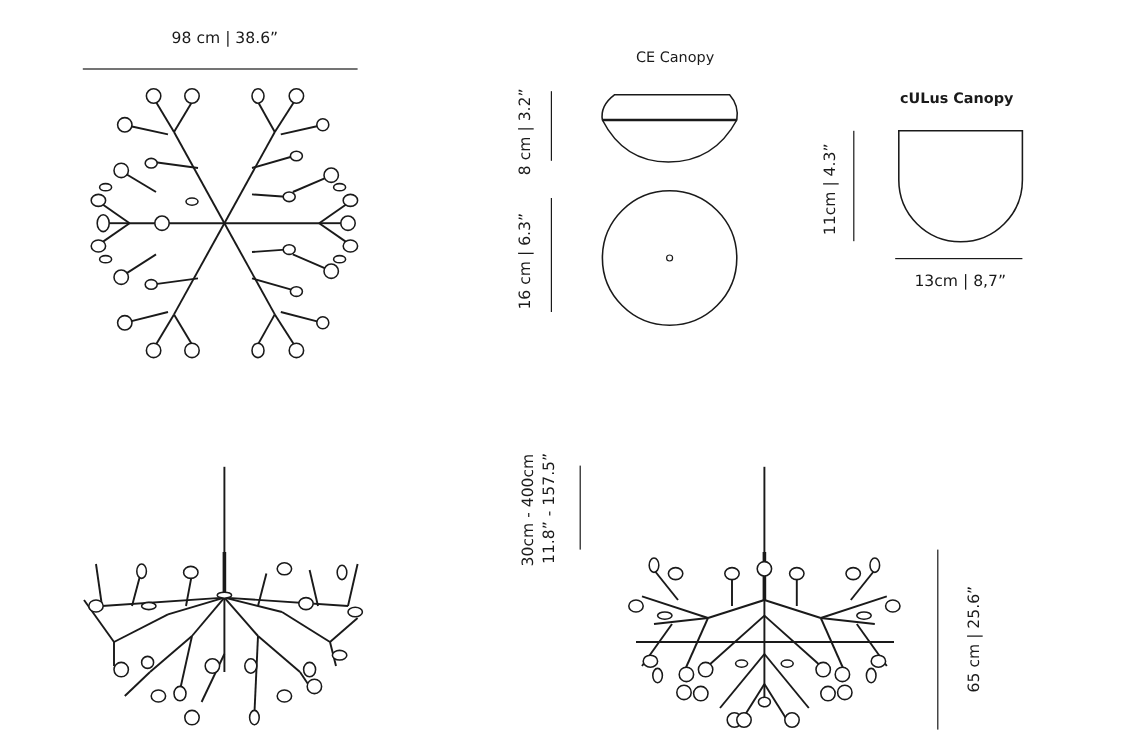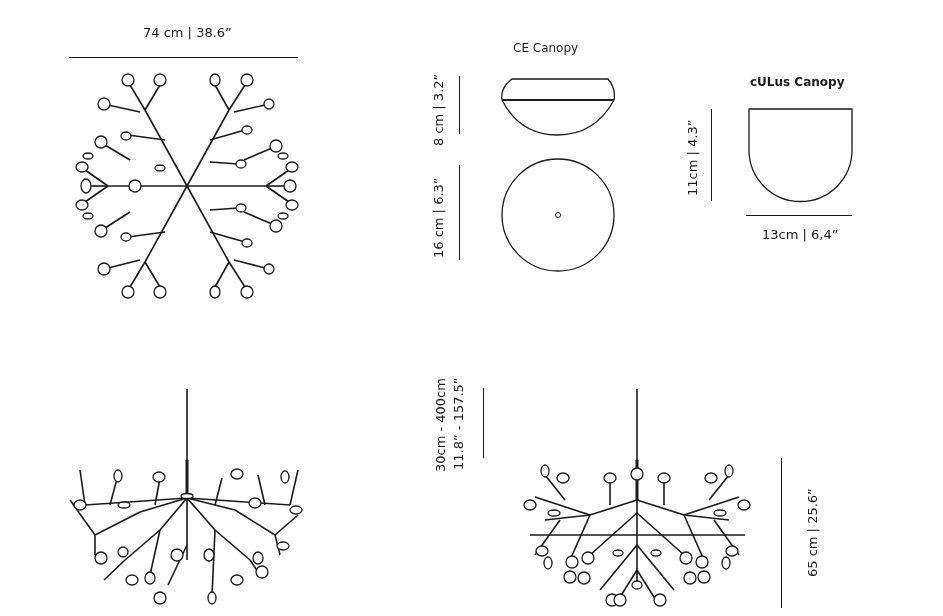--- a/index.html
+++ b/index.html
@@ -9,21 +9,21 @@
   .vlabel { position:absolute; font-size:13px; white-space:nowrap; line-height:1;
             transform-origin:0 0; transform:rotate(-90deg); }
   .title { position:absolute; font-size:12px; white-space:nowrap; line-height:1; }
   .hline { position:absolute; height:1px; background:#1a1a1a; }
   .vline { position:absolute; width:1px; background:#1a1a1a; }
   svg { position:absolute; overflow:visible; }
 </style>
 </head>
 <body>
 
-<div class="label" style="left:143px; top:26px;">74 cm | 38.6”</div>
+<div class="label" style="left:143px; top:26px;">98 cm | 38.6”</div>
 <div class="hline" style="left:69px; top:57px; width:229px;"></div>
 
 <svg width="943" height="616" style="left:0;top:0;">
   <g stroke="#1a1a1a" stroke-width="1.6" fill="none">
 
     <line x1="187" y1="186" x2="108" y2="186"></line>
     <line x1="187" y1="186" x2="266" y2="186"></line>
     <line x1="187" y1="186" x2="145" y2="110"></line>
     <line x1="187" y1="186" x2="229" y2="110"></line>
     <line x1="187" y1="186" x2="145" y2="262"></line>
@@ -89,21 +89,21 @@
       <ellipse cx="241" cy="164" rx="5" ry="4"></ellipse>
     <ellipse cx="160" cy="168" rx="5" ry="3"></ellipse>
       <ellipse cx="135" cy="186" rx="6" ry="6"></ellipse>
     <ellipse cx="88" cy="156" rx="5" ry="3"></ellipse>
       <ellipse cx="283" cy="156" rx="5" ry="3"></ellipse>
     <ellipse cx="88" cy="216" rx="5" ry="3"></ellipse>
       <ellipse cx="283" cy="216" rx="5" ry="3"></ellipse>
   </g>
 </svg>
 
-<div class="title" style="left:513px; top:42px;">CE Canopy</div>
+<div class="title" style="left:530px; top:42px;">CE Canopy</div>
 <div class="vline" style="left:459px; top:76px; height:58px;"></div>
 <div class="vlabel" style="left:432px; top:146px;">8 cm | 3.2”</div>
 <svg width="943" height="616" style="left:0;top:0;">
   <path d="M512,79 L608,79 Q616,88 614,100 Q595,135 557,135 Q520,135 502,100 Q500,88 512,79 Z" stroke="#1a1a1a" stroke-width="1.3" fill="#fff"></path>
   <line x1="502" y1="100" x2="614" y2="100" stroke="#1a1a1a" stroke-width="2"></line>
 </svg>
 
 <div class="vline" style="left:459px; top:165px; height:95px;"></div>
 <div class="vlabel" style="left:432px; top:258px;">16 cm | 6.3”</div>
 <svg width="943" height="616" style="left:0;top:0;">
@@ -111,21 +111,21 @@
   <circle cx="558" cy="215" r="2.5" stroke="#1a1a1a" stroke-width="1" fill="#fff"></circle>
 </svg>
 
 <div class="title" style="left:750px; top:76px;font-weight:bold;">cULus Canopy</div>
 <div class="vline" style="left:711px; top:109px; height:92px;"></div>
 <div class="vlabel" style="left:686px; top:196px;">11cm | 4.3”</div>
 <svg width="943" height="616" style="left:0;top:0;">
   <path d="M749,109 L852,109 L852,150 A51.5,51.5 0 0 1 749,150 Z" stroke="#1a1a1a" stroke-width="1.3" fill="#fff"></path>
 </svg>
 <div class="hline" style="left:746px; top:215px; width:106px;"></div>
-<div class="label" style="left:762px; top:228px;">13cm | 6,4”</div>
+<div class="label" style="left:762px; top:228px;">13cm | 8,7”</div>
 
 <div class="vlabel" style="left:434px; top:472px;">30cm - 400cm</div>
 <div class="vlabel" style="left:452px; top:470px;">11.8” - 157.5”</div>
 <div class="vline" style="left:483px; top:388px; height:70px;"></div>
 
 <svg width="943" height="616" style="left:0;top:0;">
   <g stroke="#1a1a1a" stroke-width="1.6" fill="none">
     <line x1="187" y1="389" x2="187" y2="498"></line>
     <line x1="187" y1="460" x2="187" y2="498" stroke-width="3"></line>
     <line x1="187" y1="498" x2="85" y2="505"></line>

